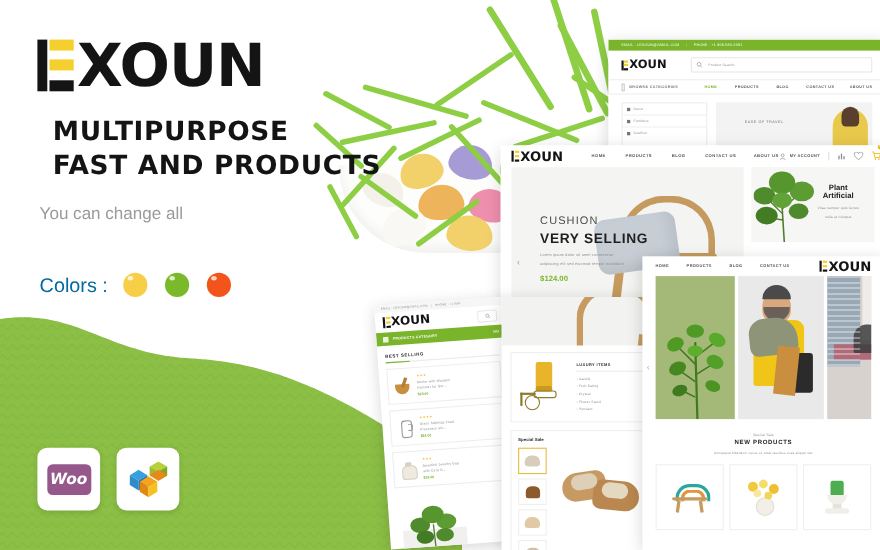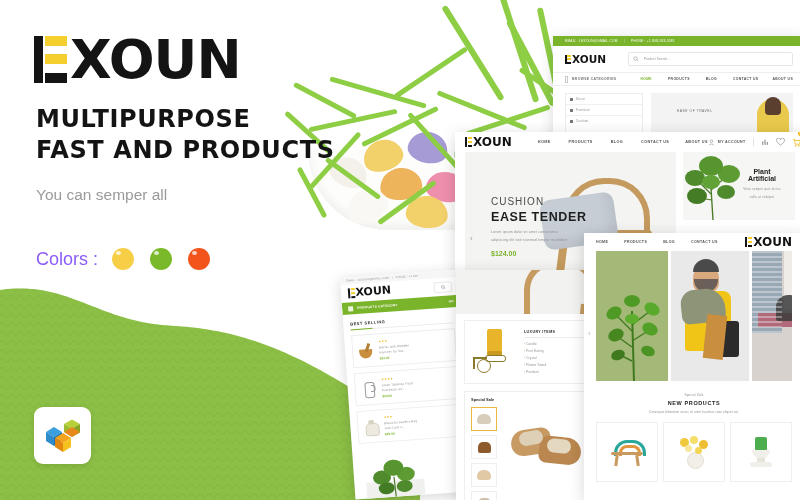--- a/index.html
+++ b/index.html
@@ -24,26 +24,26 @@
   .logo-main{position:absolute;left:34px;top:28px;display:flex;align-items:center;height:62px;}
   .logo-e-wrap{position:relative;width:33px;height:47px;margin-right:3px;}
   .logo-e-wrap .stem{position:absolute;left:0;top:0;width:9px;height:47px;background:#141414;}
   .logo-e-wrap .bar{position:absolute;left:11px;height:10px;width:22px;background:#f5cf2e;}
   .logo-e-wrap .b1{top:0px;}
   .logo-e-wrap .b2{top:18px;}
   .logo-e-wrap .b3{top:37px;background:#141414;}
   .logo-word{font-size:54px;font-weight:700;color:#141414;letter-spacing:-1px;line-height:47px;
              font-family:"DejaVu Sans", sans-serif;}
 
-  .headline{position:absolute;left:36px;top:104px;width:330px;}
+  .headline{position:absolute;left:48px;top:104px;width:330px;}
   .headline div{font-size:24px;font-weight:700;color:#141414;letter-spacing:.6px;line-height:31px;
                 font-family:"DejaVu Sans", sans-serif;}
   .subcopy{position:absolute;left:36px;top:182px;width:340px;color:#9a9a9a;font-size:15.5px;line-height:25px;}
   .colors-row{position:absolute;left:36px;top:248px;display:flex;align-items:center;}
-  .colors-label{font-size:18px;color:#8b5cf6;margin-right:14px;}
+  .colors-label{font-size:18px;color:#0369a1;margin-right:14px;}
   .dot{width:22px;height:22px;border-radius:50%;margin-right:16px;position:relative;}
   .dot::after{content:"";position:absolute;left:4px;top:3px;width:5px;height:4px;border-radius:50%;
               background:rgba(255,255,255,.75);}
 
   .badges{position:absolute;left:34px;top:407px;display:flex;}
   .badge{width:57px;height:57px;background:#fff;border-radius:9px;margin-right:15px;
          box-shadow:0 2px 5px rgba(0,0,0,.12);display:flex;align-items:center;justify-content:center;}
   .woo{width:40px;height:28px;background:#96588a;border-radius:5px;color:#fff;font-size:14px;
        font-weight:700;display:flex;align-items:center;justify-content:center;font-style:italic;
        font-family:"DejaVu Sans", sans-serif;}
@@ -120,31 +120,34 @@
     </div>
     <span class="logo-word">XOUN</span>
   </div>
 
   <div class="headline">
     <div>MULTIPURPOSE</div>
     <div>FAST AND PRODUCTS</div>
   </div>
 
   <div class="subcopy">
-    <div>You can semper all</div>
+    <div>You can change all</div>
   </div>
 
   <div class="colors-row">
     <span class="colors-label">Colors :</span>
     <span class="dot" style="background:#f7cf46"></span>
     <span class="dot" style="background:#7ab929"></span>
     <span class="dot" style="background:#f2541b"></span>
   </div>
 
   <div class="badges">
+    <div class="badge">
+      <div class="woo">Woo</div>
+    </div>
     <div class="badge">
       <svg width="38" height="34" viewBox="0 0 38 34">
         <polygon points="2,13 10,8 18,13 10,18" fill="#3aa0dd"></polygon>
         <polygon points="2,13 10,18 10,27 2,22" fill="#2f8ccb"></polygon>
         <polygon points="10,18 18,13 18,22 10,27" fill="#1c73b2"></polygon>
         <polygon points="20,5 28,0.5 36,5 28,9.5" fill="#b7d13a"></polygon>
         <polygon points="20,5 28,9.5 28,18 20,13" fill="#9dbb2c"></polygon>
         <polygon points="28,9.5 36,5 36,13.5 28,18" fill="#86a623"></polygon>
         <polygon points="11,19 19,14 27,19 19,24" fill="#f4a41c"></polygon>
         <polygon points="11,19 19,24 19,33 11,28" fill="#e2870f"></polygon>
@@ -264,21 +267,21 @@
         <div style="position:absolute;right:14px;bottom:0;width:122px;height:150px;">
           <div style="position:absolute;left:24px;top:6px;width:74px;height:58px;border:6px solid #c49a5e;border-radius:40px 40px 0 0;border-bottom:none;"></div>
           <div style="position:absolute;left:8px;top:58px;width:104px;height:10px;background:#c49a5e;border-radius:4px;"></div>
           <div style="position:absolute;left:16px;top:66px;width:8px;height:70px;background:#c49a5e;transform:rotate(7deg);"></div>
           <div style="position:absolute;left:96px;top:66px;width:8px;height:70px;background:#c49a5e;transform:rotate(-7deg);"></div>
           <div style="position:absolute;left:10px;top:126px;width:98px;height:7px;background:#c49a5e;border-radius:4px;"></div>
           <div style="position:absolute;left:2px;top:24px;width:74px;height:50px;background:#c6cdd4;border-radius:10px;transform:rotate(-8deg);box-shadow:inset -6px -6px 12px rgba(0,0,0,.07);"></div>
         </div>
         <div style="position:absolute;left:26px;top:44px;">
           <div style="font-size:10px;color:#4a4a4a;letter-spacing:1px;">CUSHION</div>
-          <div style="font-size:12.5px;font-weight:700;color:#1f1f1f;letter-spacing:.6px;margin-top:3px;">EASE TENDER</div>
+          <div style="font-size:12.5px;font-weight:700;color:#1f1f1f;letter-spacing:.6px;margin-top:3px;">VERY SELLING</div>
           <div class="tiny" style="margin-top:6px;font-size:3.4px;">Lorem ipsum dolor sit amet consectetur</div>
           <div class="tiny" style="margin-top:4px;font-size:3.4px;">adipiscing elit sed eiusmod tempor incididunt</div>
           <div style="margin-top:8px;color:#7ab42a;font-size:7px;font-weight:700;">$124.00</div>
         </div>
         <span style="position:absolute;left:5px;top:82px;color:#9a9a9a;font-size:8px;">‹</span>
         <span style="position:absolute;right:5px;top:82px;color:#9a9a9a;font-size:8px;">›</span>
       </div>
 
       <div style="width:112px;height:68px;background:#f6f6f4;position:relative;overflow:hidden;">
         <svg width="56" height="66" viewBox="0 0 56 66" style="position:absolute;left:2px;top:2px;">

